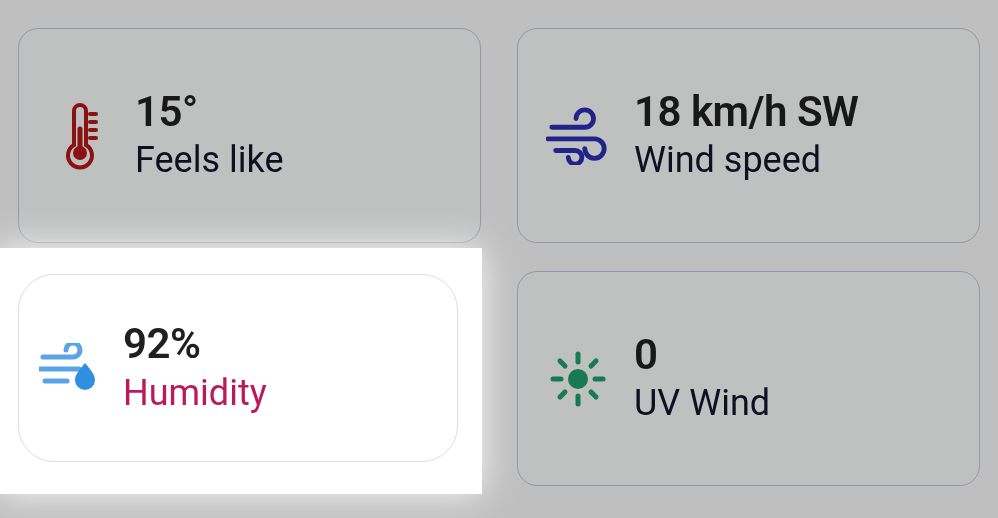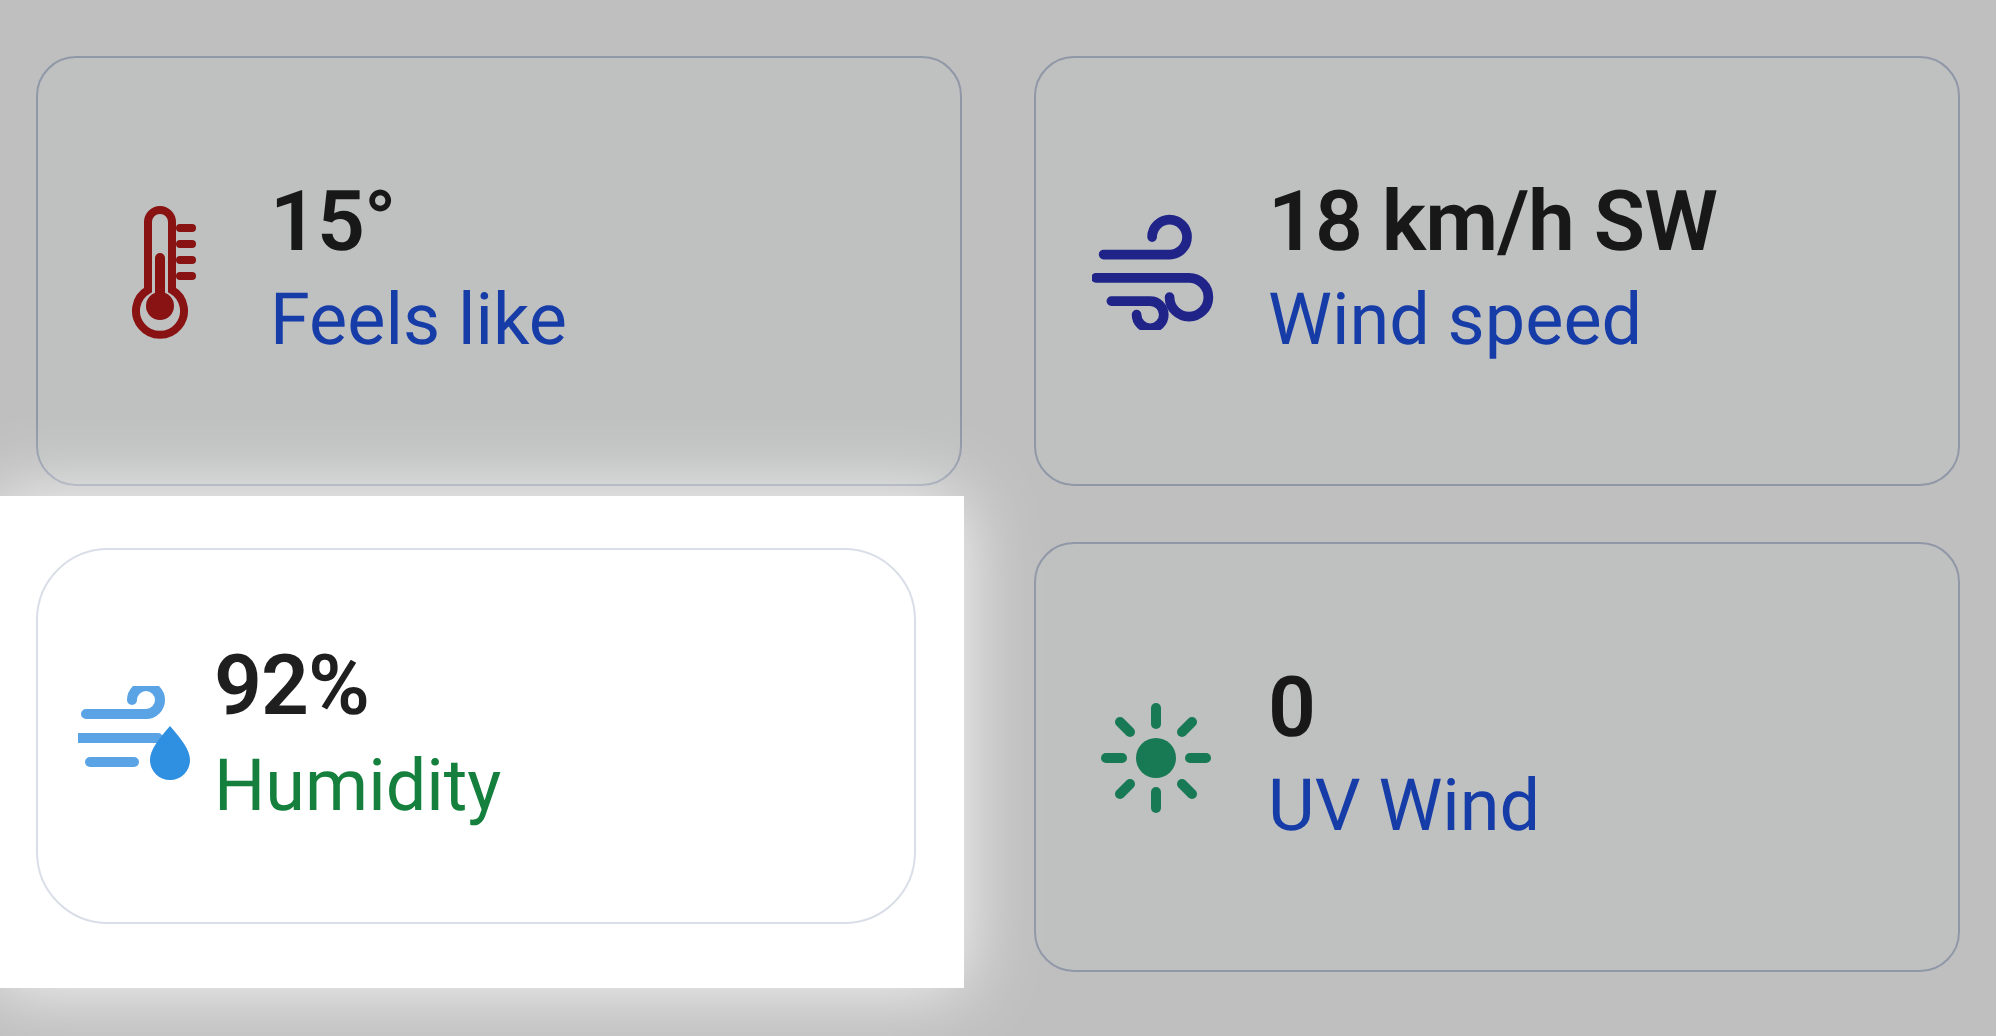--- a/index.html
+++ b/index.html
@@ -64,21 +64,21 @@
       font-size: 42px;
       font-weight: 600;
       color: #1f1f1f;
       line-height: 1.1;
       letter-spacing: -0.5px;
     }
 
     .label {
       font-size: 36px;
       font-weight: 400;
-      color: #1d4ed8;
+      color: #0f172a;
       line-height: 1.2;
     }
 
     
     .spotlight {
       position: absolute;
       left: 0;
       top: 252px; 
       width: 478px;
       height: 238px;
@@ -92,27 +92,28 @@
     }
 
     .spotlight-inner {
       border: 1px solid #d9dee8;
       border-radius: 36px;
       width: 100%;
       height: 100%;
       display: flex;
       align-items: center;
       padding: 0 24px 0 20px;
+      gap: 16px;
     }
 
     .spotlight .value {
       color: #1f1f1f;
     }
     .spotlight .label {
-      color: #15803d;
+      color: #be185d;
     }
 
     svg {
       display: block;
     }
   </style>
 </head>
 <body>
 
 <div class="grid">

